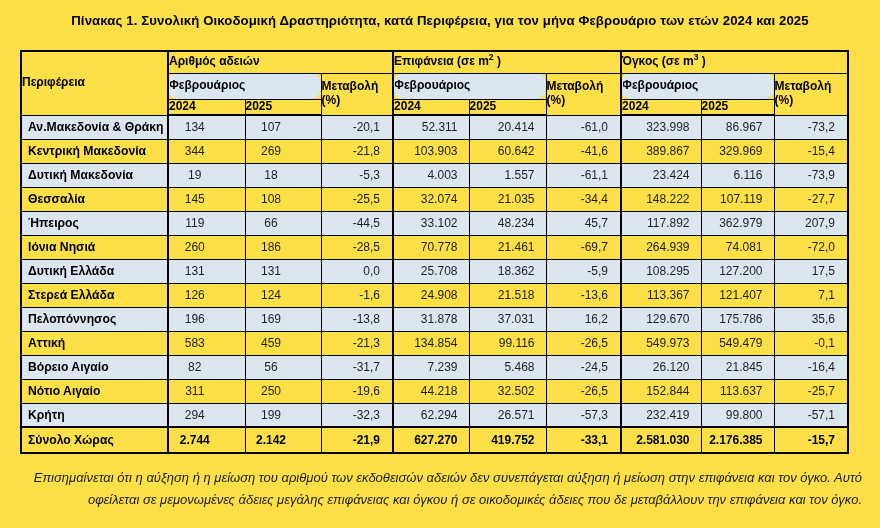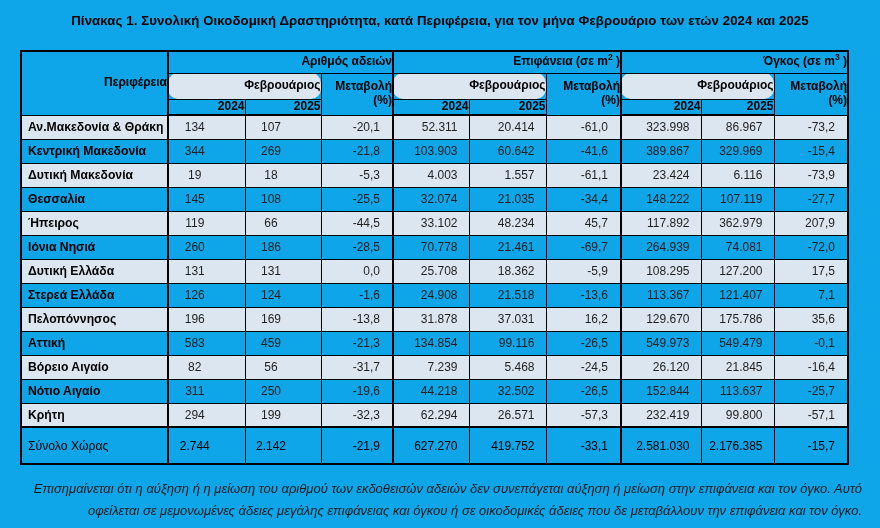--- a/index.html
+++ b/index.html
@@ -4,21 +4,21 @@
 <style>
   * { margin: 0; padding: 0; box-sizing: border-box; }
   html, body { background: #ffffff; }
   body {
     width: 880px; height: 528px;
     font-family: "Liberation Sans", sans-serif;
     color: #1a1a1a;
     overflow: hidden;
     position: relative;
   }
-  .page { width: 880px; height: 528px; background: #0ea5e9; }
+  .page { width: 880px; height: 528px; background: #fde047; }
 
   .doc-title {
     padding-top: 13px;
     text-align: center;
     font-size: 13.2px;
     font-weight: bold;
     color: #000;
     letter-spacing: 0.1px;
   }
 
@@ -30,21 +30,21 @@
     border: 2px solid #000;
   }
   .stat-table th, .stat-table td {
     border: 1px solid #000;
     font-size: 12px;
     overflow: hidden;
     white-space: nowrap;
   }
   .stat-table th {
     font-weight: bold;
-    text-align: right;
+    text-align: left;
     color: #000;
     white-space: normal;
     line-height: 1.15;
   }
   
   thead tr.h1 th { height: 22px; }
   thead tr.h2 th { height: 26px; }
   thead tr.h3 th { height: 16px; font-size: 12px; }
   thead tr.h3 th { border-bottom: 2px solid #000; }
 
@@ -62,24 +62,24 @@
     font-size: 12.2px;
     margin-left: 23px;
   }
   tbody td.num { text-align: right; }
   tbody td.c0, tbody td.c1 { padding-right: 24px; text-align: center; }
   tbody td.c2, tbody td.c5, tbody td.c8 { padding-right: 12px; margin-left: 34px; }
   tbody td.c3, tbody td.c4, tbody td.c6, tbody td.c7 { padding-right: 11px; }
 
   tbody tr.shaded td { background: var(--row-blue, #dce6f1); }
   tbody tr.total td {
-    font-weight: normal;
+    font-weight: bold;
     color: #000;
     border-top: 2px solid #000;
-    height: 37px;
+    height: 26px;
   }
 
   sup.unit-sup { font-size: 8.5px; vertical-align: super; line-height: 0; }
 
   .footnote {
     margin: 13px 20px 0 20px;
     width: 842px;
     font-size: 13px;
     font-style: italic;
     color: #1a1a1a;

